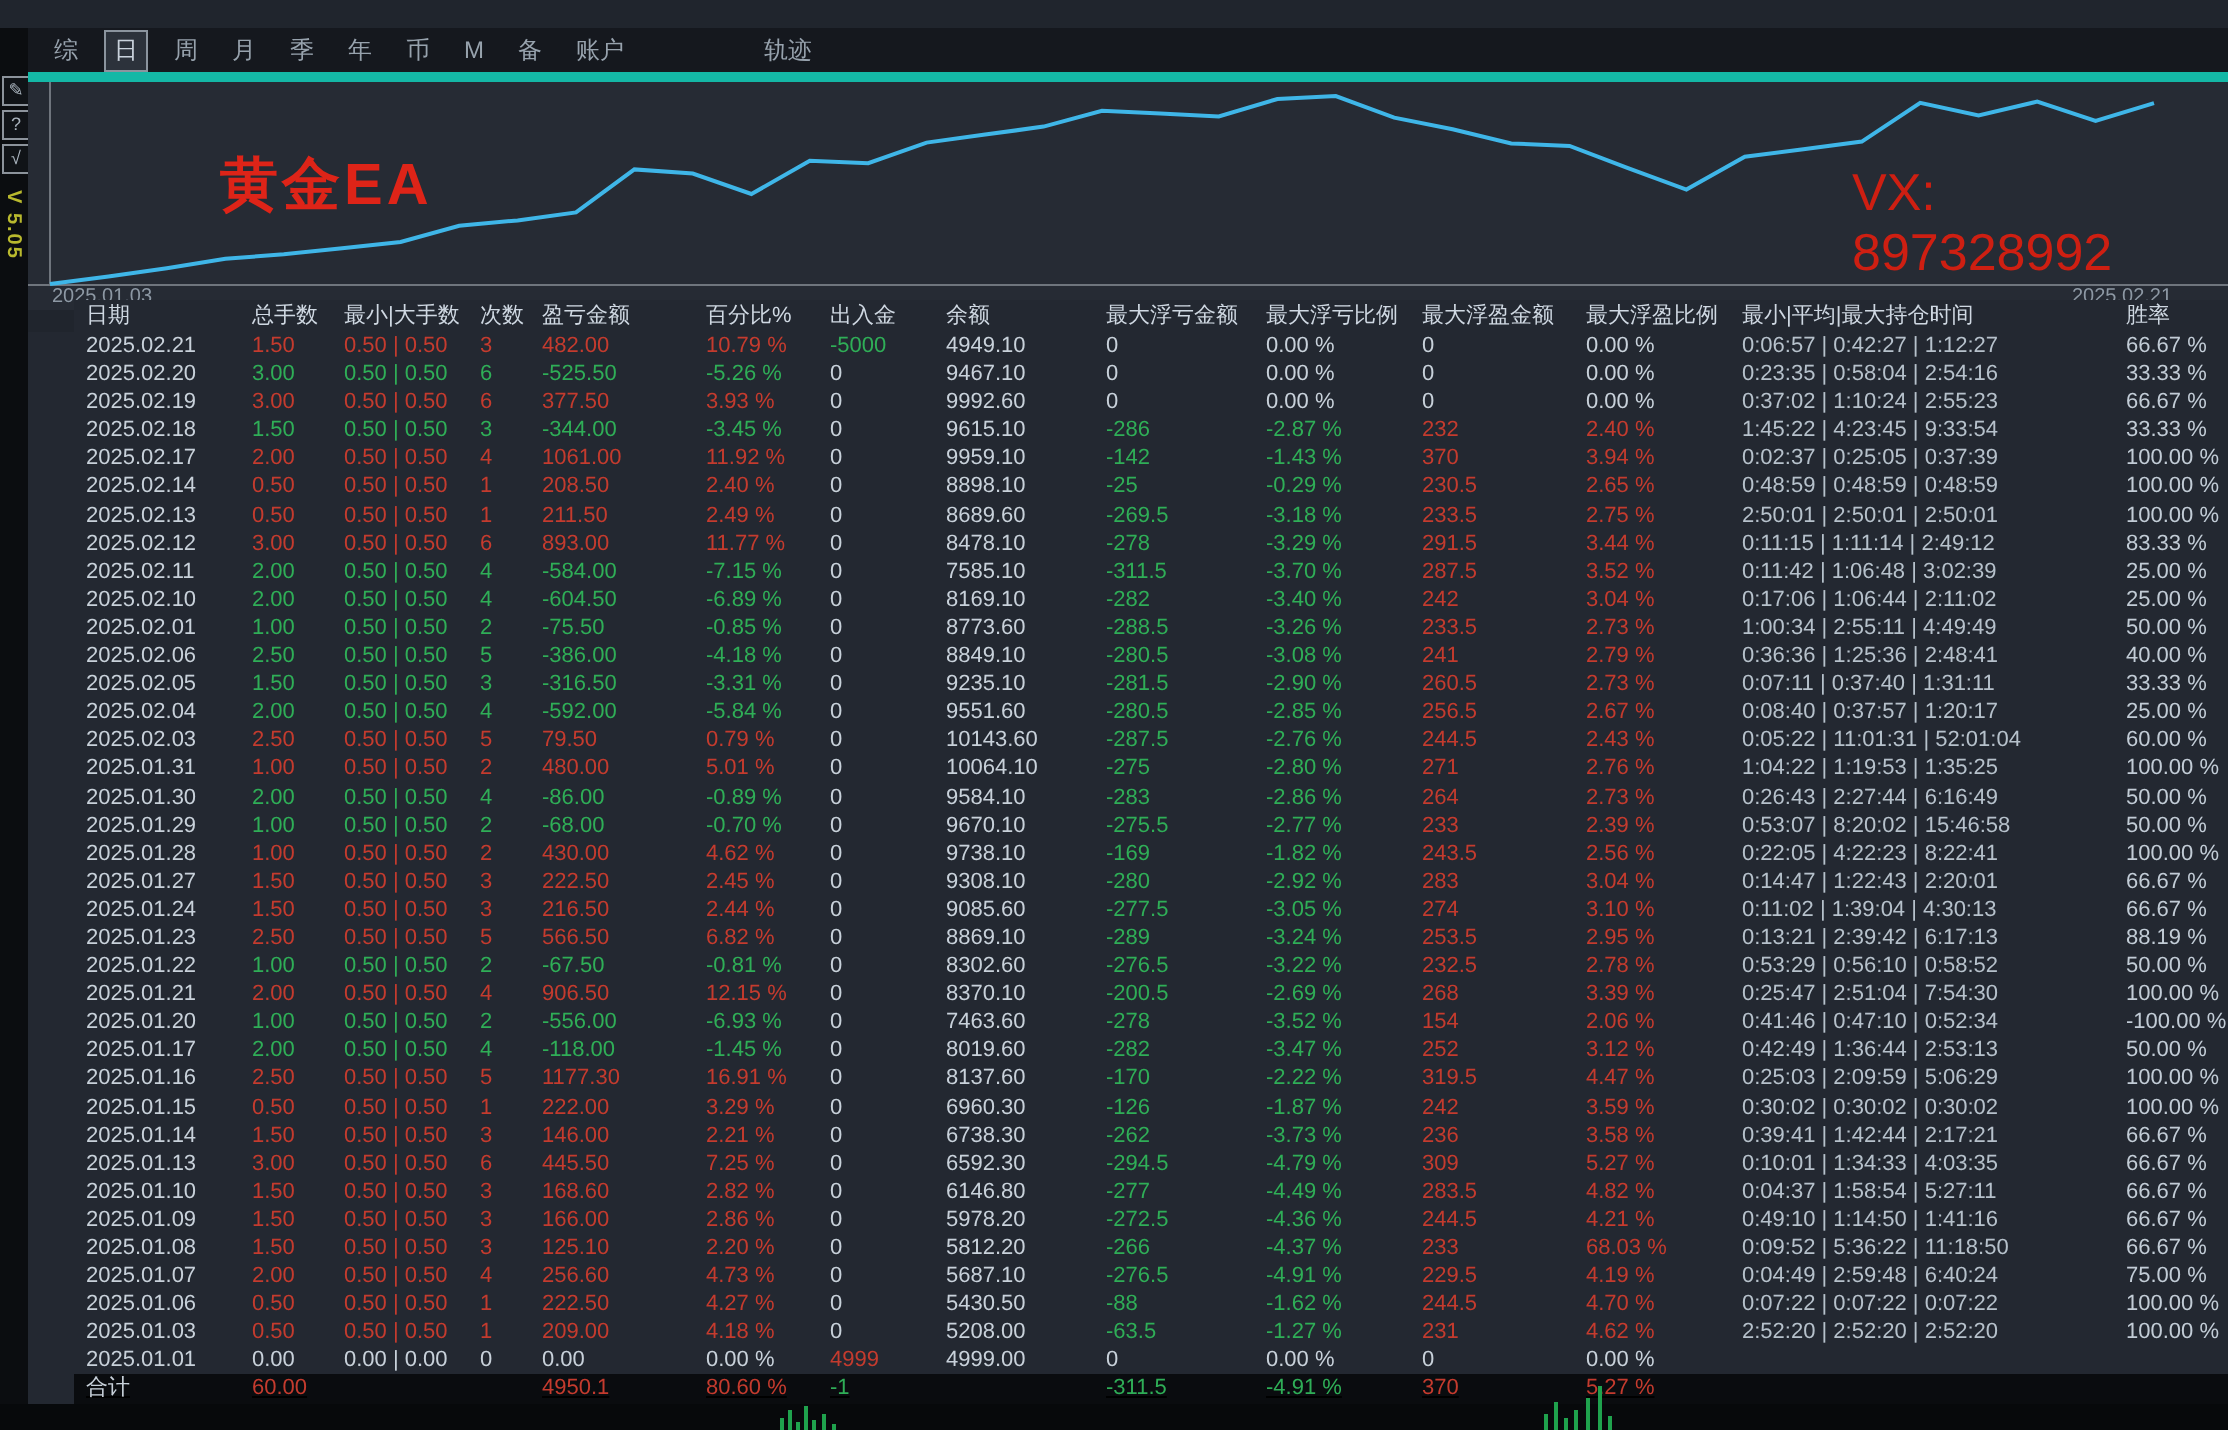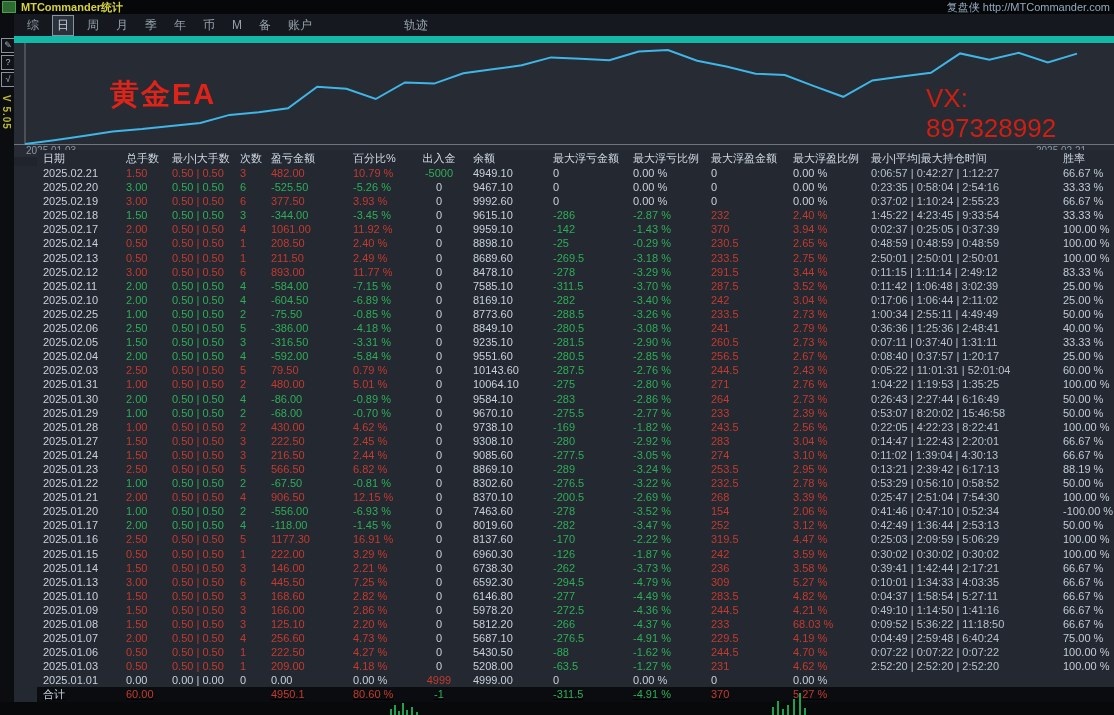--- a/index.html
+++ b/index.html
@@ -11,71 +11,66 @@
             display:flex;align-items:center;}
   .app-icon{width:12px;height:10px;margin-left:2px;background:#2e6b33;border:1px solid #49a14f;}
   .app-title{color:#d8d23a;font-size:11px;font-weight:bold;margin-left:5px;line-height:14px;white-space:nowrap;}
   .title-right{position:absolute;right:4px;top:0;color:#93a9bf;font-size:11px;line-height:14px;white-space:nowrap;}
 
   
   .menubar{position:absolute;left:14px;top:14px;width:1100px;height:22px;background:#15181e;
            display:flex;align-items:center;}
   .menu-item{color:#97a2ad;font-size:12px;padding:1px 4px;margin-left:9px;white-space:nowrap;cursor:default;}
   .menu-item.active{border:1px solid #8b949e;background:#2c323b;color:#c9d2dc;}
-  .menu-item.gap{margin-left:84px;font-family:Liberation Serif, serif;}
+  .menu-item.gap{margin-left:62px;font-family:Liberation Serif, serif;}
 
   
   .sidebar{position:absolute;left:0;top:14px;width:14px;height:701px;background:#0b0d10;}
   .side-box{width:12px;height:13px;margin:2px 0 0 1px;border:1px solid #8c939b;background:#101317;
             color:#aab4be;font-size:9px;line-height:12px;text-align:center;}
   .side-box:first-child{margin-top:24px;}
   .side-version{margin:8px 0 0 1px;color:#b9b92e;font-size:10px;font-weight:bold;
                 writing-mode:vertical-rl;text-orientation:sideways;letter-spacing:1px;}
 
   
   .chart{position:absolute;left:14px;top:36px;width:1100px;height:114px;background:#262b34;
-         border-top:7px solid #14b8a6;}
+         border-top:5px solid #14b8a6;}
   .chart svg{position:absolute;left:0;top:0;}
   .ann-gold{position:absolute;left:96px;top:32px;color:#de2418;font-size:29px;font-weight:bold;letter-spacing:2px;}
   .ann-vx{position:absolute;left:912px;top:40px;color:#ce1f12;font-size:26px;line-height:30px;white-space:nowrap;}
   .axis-label{position:absolute;top:102px;color:#8d98a4;font-size:10px;}
   .axis-label.start{left:12px;}
   .axis-label.end{left:1022px;}
 
   
   .thead,.trow{display:grid;grid-template-columns:84px 46px 64px 32px 78px 74px 52px 80px 78px 80px 80px 78px 198px 76px;margin-left:23px;}
   .thead{position:absolute;left:14px;top:150px;width:1100px;height:16px;background:#232831;}
   .hcell{color:#cfd8e2;font-size:11px;line-height:16px;white-space:nowrap;overflow:hidden;}
   .tbody{position:absolute;left:14px;top:166px;width:1100px;background:#232831;}
   .trow{height:14.1px;}
   .tcell{font-size:11px;line-height:14.1px;white-space:nowrap;overflow:hidden;}
   .c1{padding-left:6px;} .c2{padding-left:5px;} .c3{padding-left:5px;} .c4{padding-left:9px;}
   .c5{padding-left:8px;} .c6{padding-left:12px;}
-  .c7{text-align:center;padding-right:4px;}
+  .c7{text-align:left;padding-right:4px;}
   .c8{padding-left:6px;} .c9{padding-left:6px;} .c10{padding-left:8px;} .c11{padding-left:6px;}
   .c12{padding-left:8px;} .c13{padding-left:8px;} .c14{padding-left:2px;}
   .pos{color:#c43b2e;} .neg{color:#2fae57;} .neu{color:#c8d1da;}
   .date{color:#c8d1da;} .time{color:#b6c1cb;} .win{color:#c2ccd6;}
   .trow.total{background:#0a0c0f;border-bottom:6px solid #6d28d9;height:14.5px;text-decoration:underline;}
 
   .bottom-strip{position:absolute;left:0;top:702px;width:1114px;height:13px;background:#07090b;}
   .bbar{position:absolute;width:2px;background:#1fa24d;}
   .watermark{position:absolute;right:6px;bottom:0px;font-size:42px;font-weight:bold;color:#c6c6c6;
              letter-spacing:4px;text-shadow:2px 2px 1px #141414, -1px -1px 0 #6e6e6e;z-index:50;}
 </style>
 </head>
 <body>
 
 <div id="app">
 
-  <div class="titlebar">
-    <div class="app-icon"></div>
-    <div class="app-title">MTCommander统计</div>
-    <div class="title-right">复盘侠 http://MTCommander.com</div>
-  </div>
 
   <div class="menubar" id="menubar">
       <span class="menu-item">综</span>
       <span class="menu-item active">日</span>
       <span class="menu-item">周</span>
       <span class="menu-item">月</span>
       <span class="menu-item">季</span>
       <span class="menu-item">年</span>
       <span class="menu-item">币</span>
       <span class="menu-item">M</span>
@@ -277,21 +272,21 @@
         <div class="tcell c7 neu">0</div>
         <div class="tcell c8 neu">8169.10</div>
         <div class="tcell c9 neg">-282</div>
         <div class="tcell c10 neg">-3.40 %</div>
         <div class="tcell c11 pos">242</div>
         <div class="tcell c12 pos">3.04 %</div>
         <div class="tcell c13 time">0:17:06 | 1:06:44 | 2:11:02</div>
         <div class="tcell c14 win">25.00 %</div>
       </div>
       <div class="trow">
-        <div class="tcell c1 date">2025.02.25</div>
+        <div class="tcell c1 date">2025.02.01</div>
         <div class="tcell c2 neg">1.00</div>
         <div class="tcell c3 neg">0.50 | 0.50</div>
         <div class="tcell c4 neg">2</div>
         <div class="tcell c5 neg">-75.50</div>
         <div class="tcell c6 neg">-0.85 %</div>
         <div class="tcell c7 neu">0</div>
         <div class="tcell c8 neu">8773.60</div>
         <div class="tcell c9 neg">-288.5</div>
         <div class="tcell c10 neg">-3.26 %</div>
         <div class="tcell c11 pos">233.5</div>

